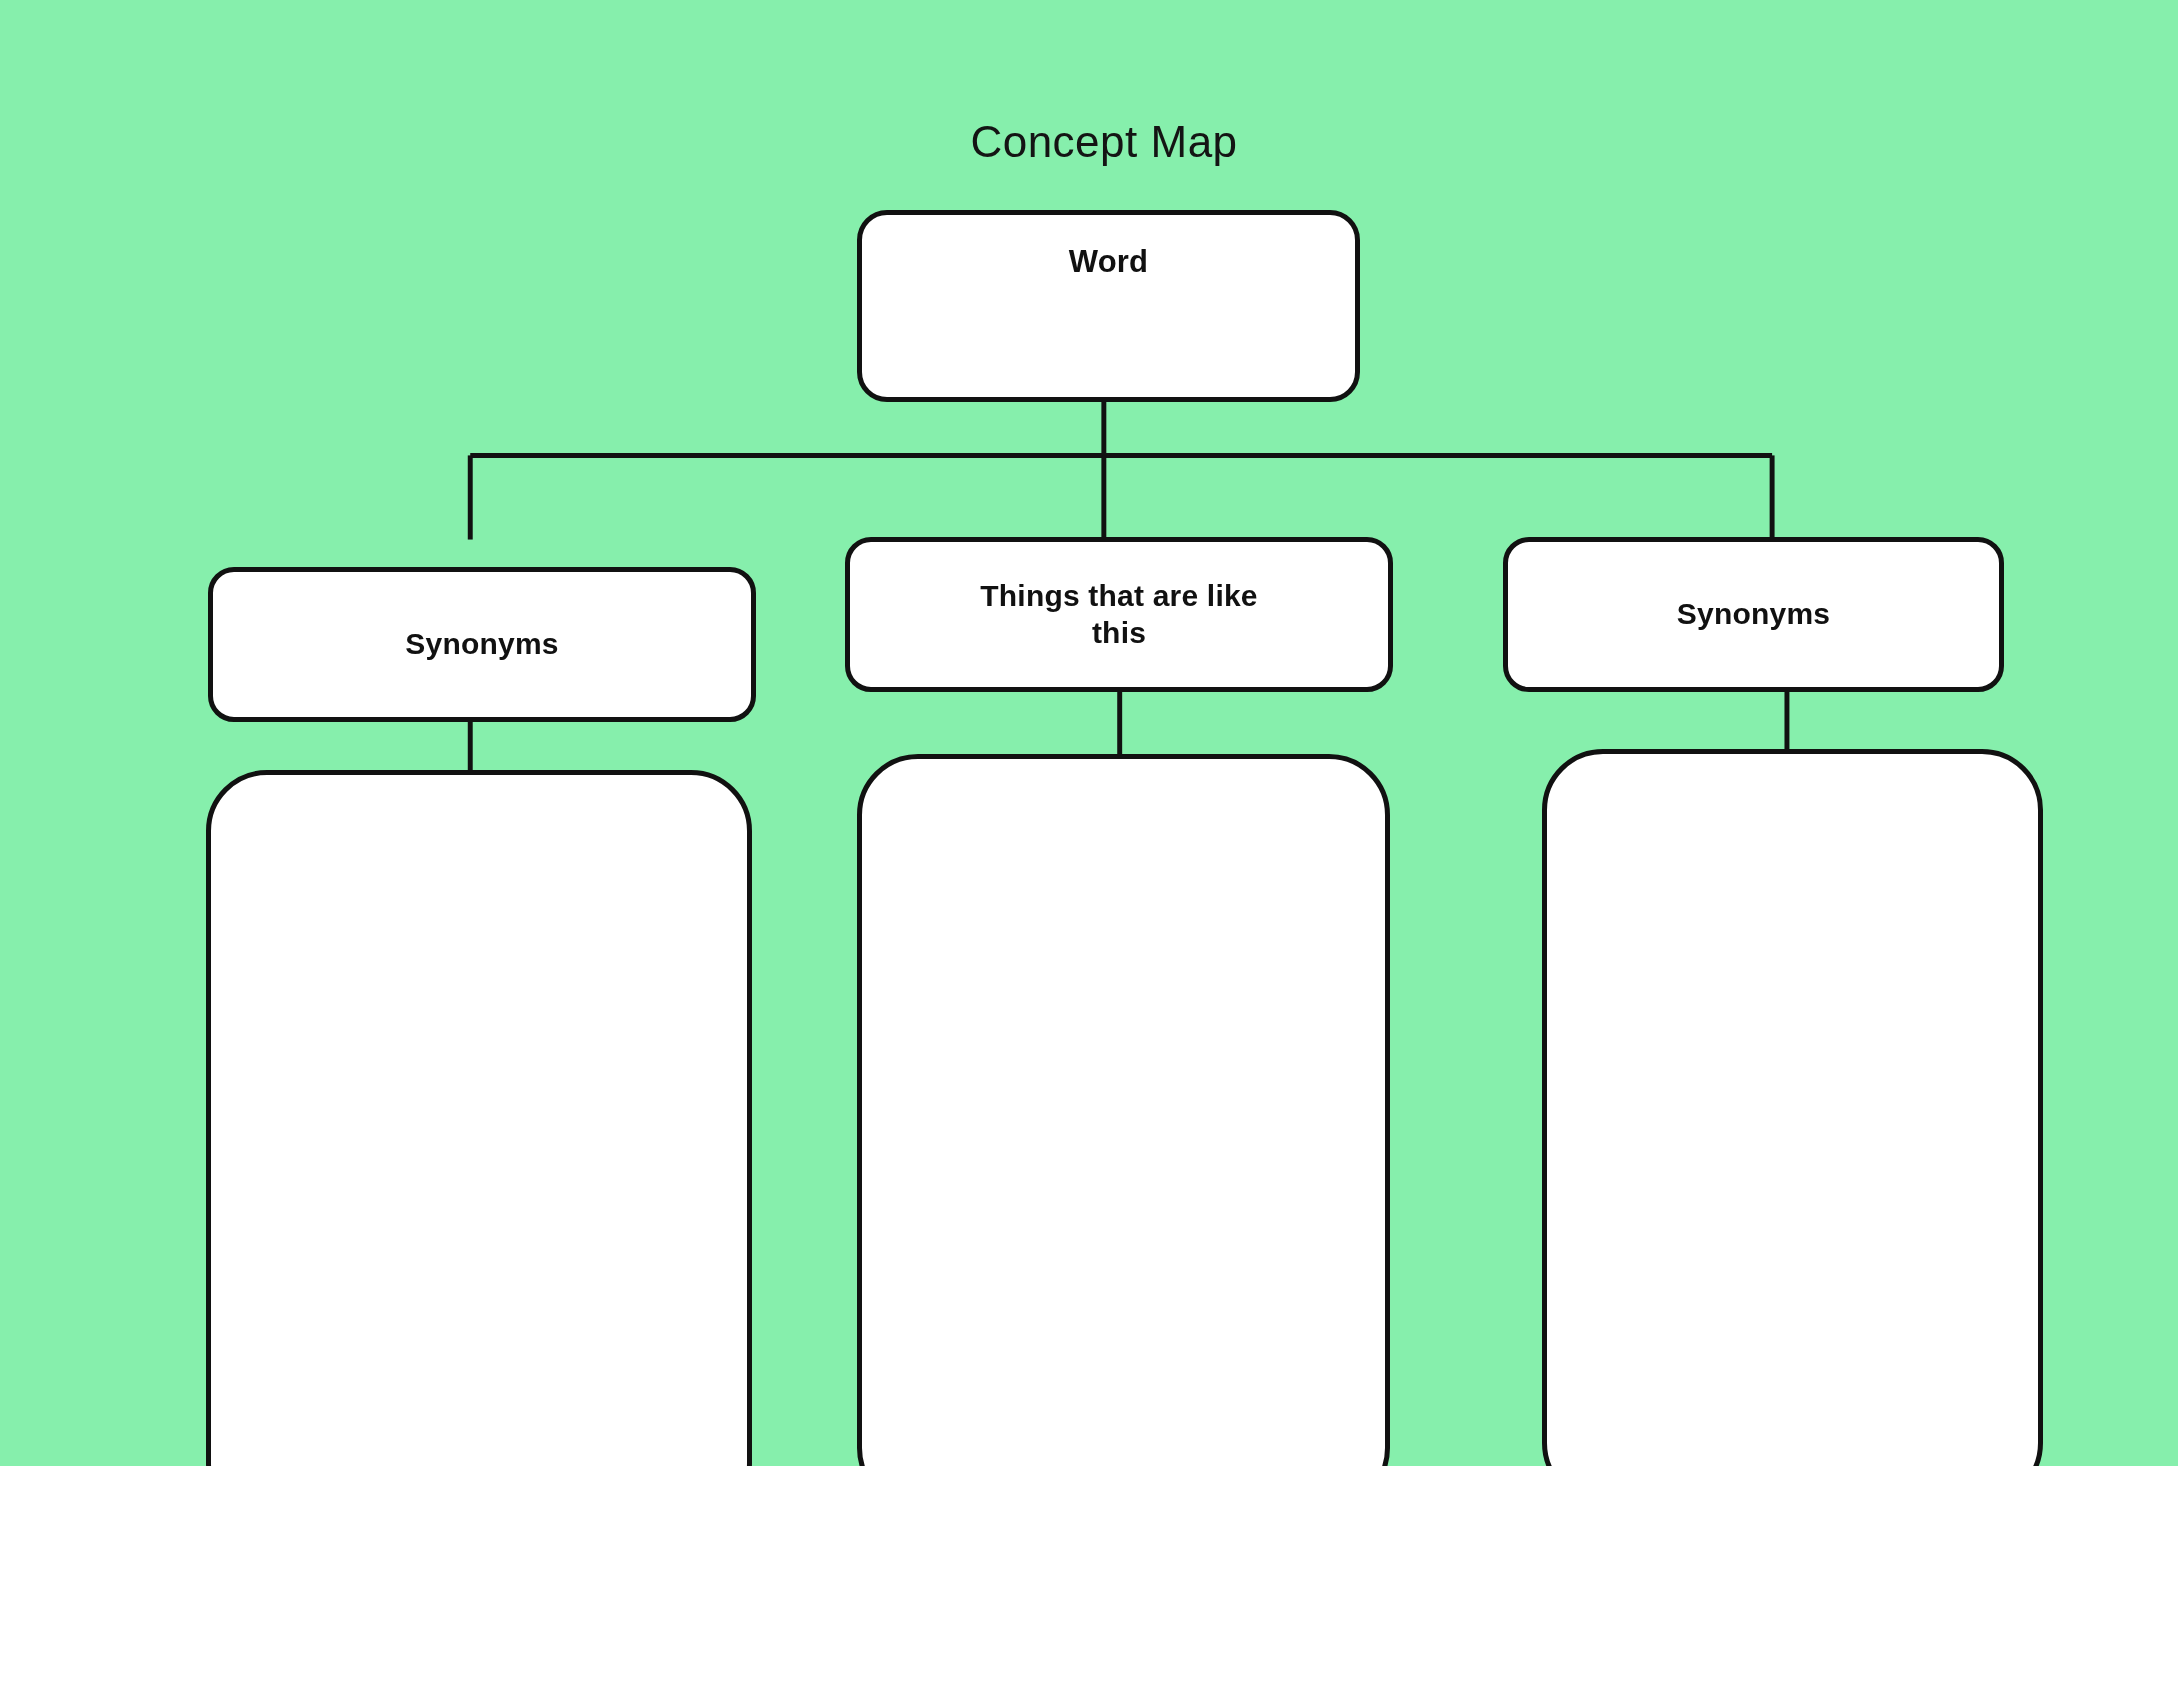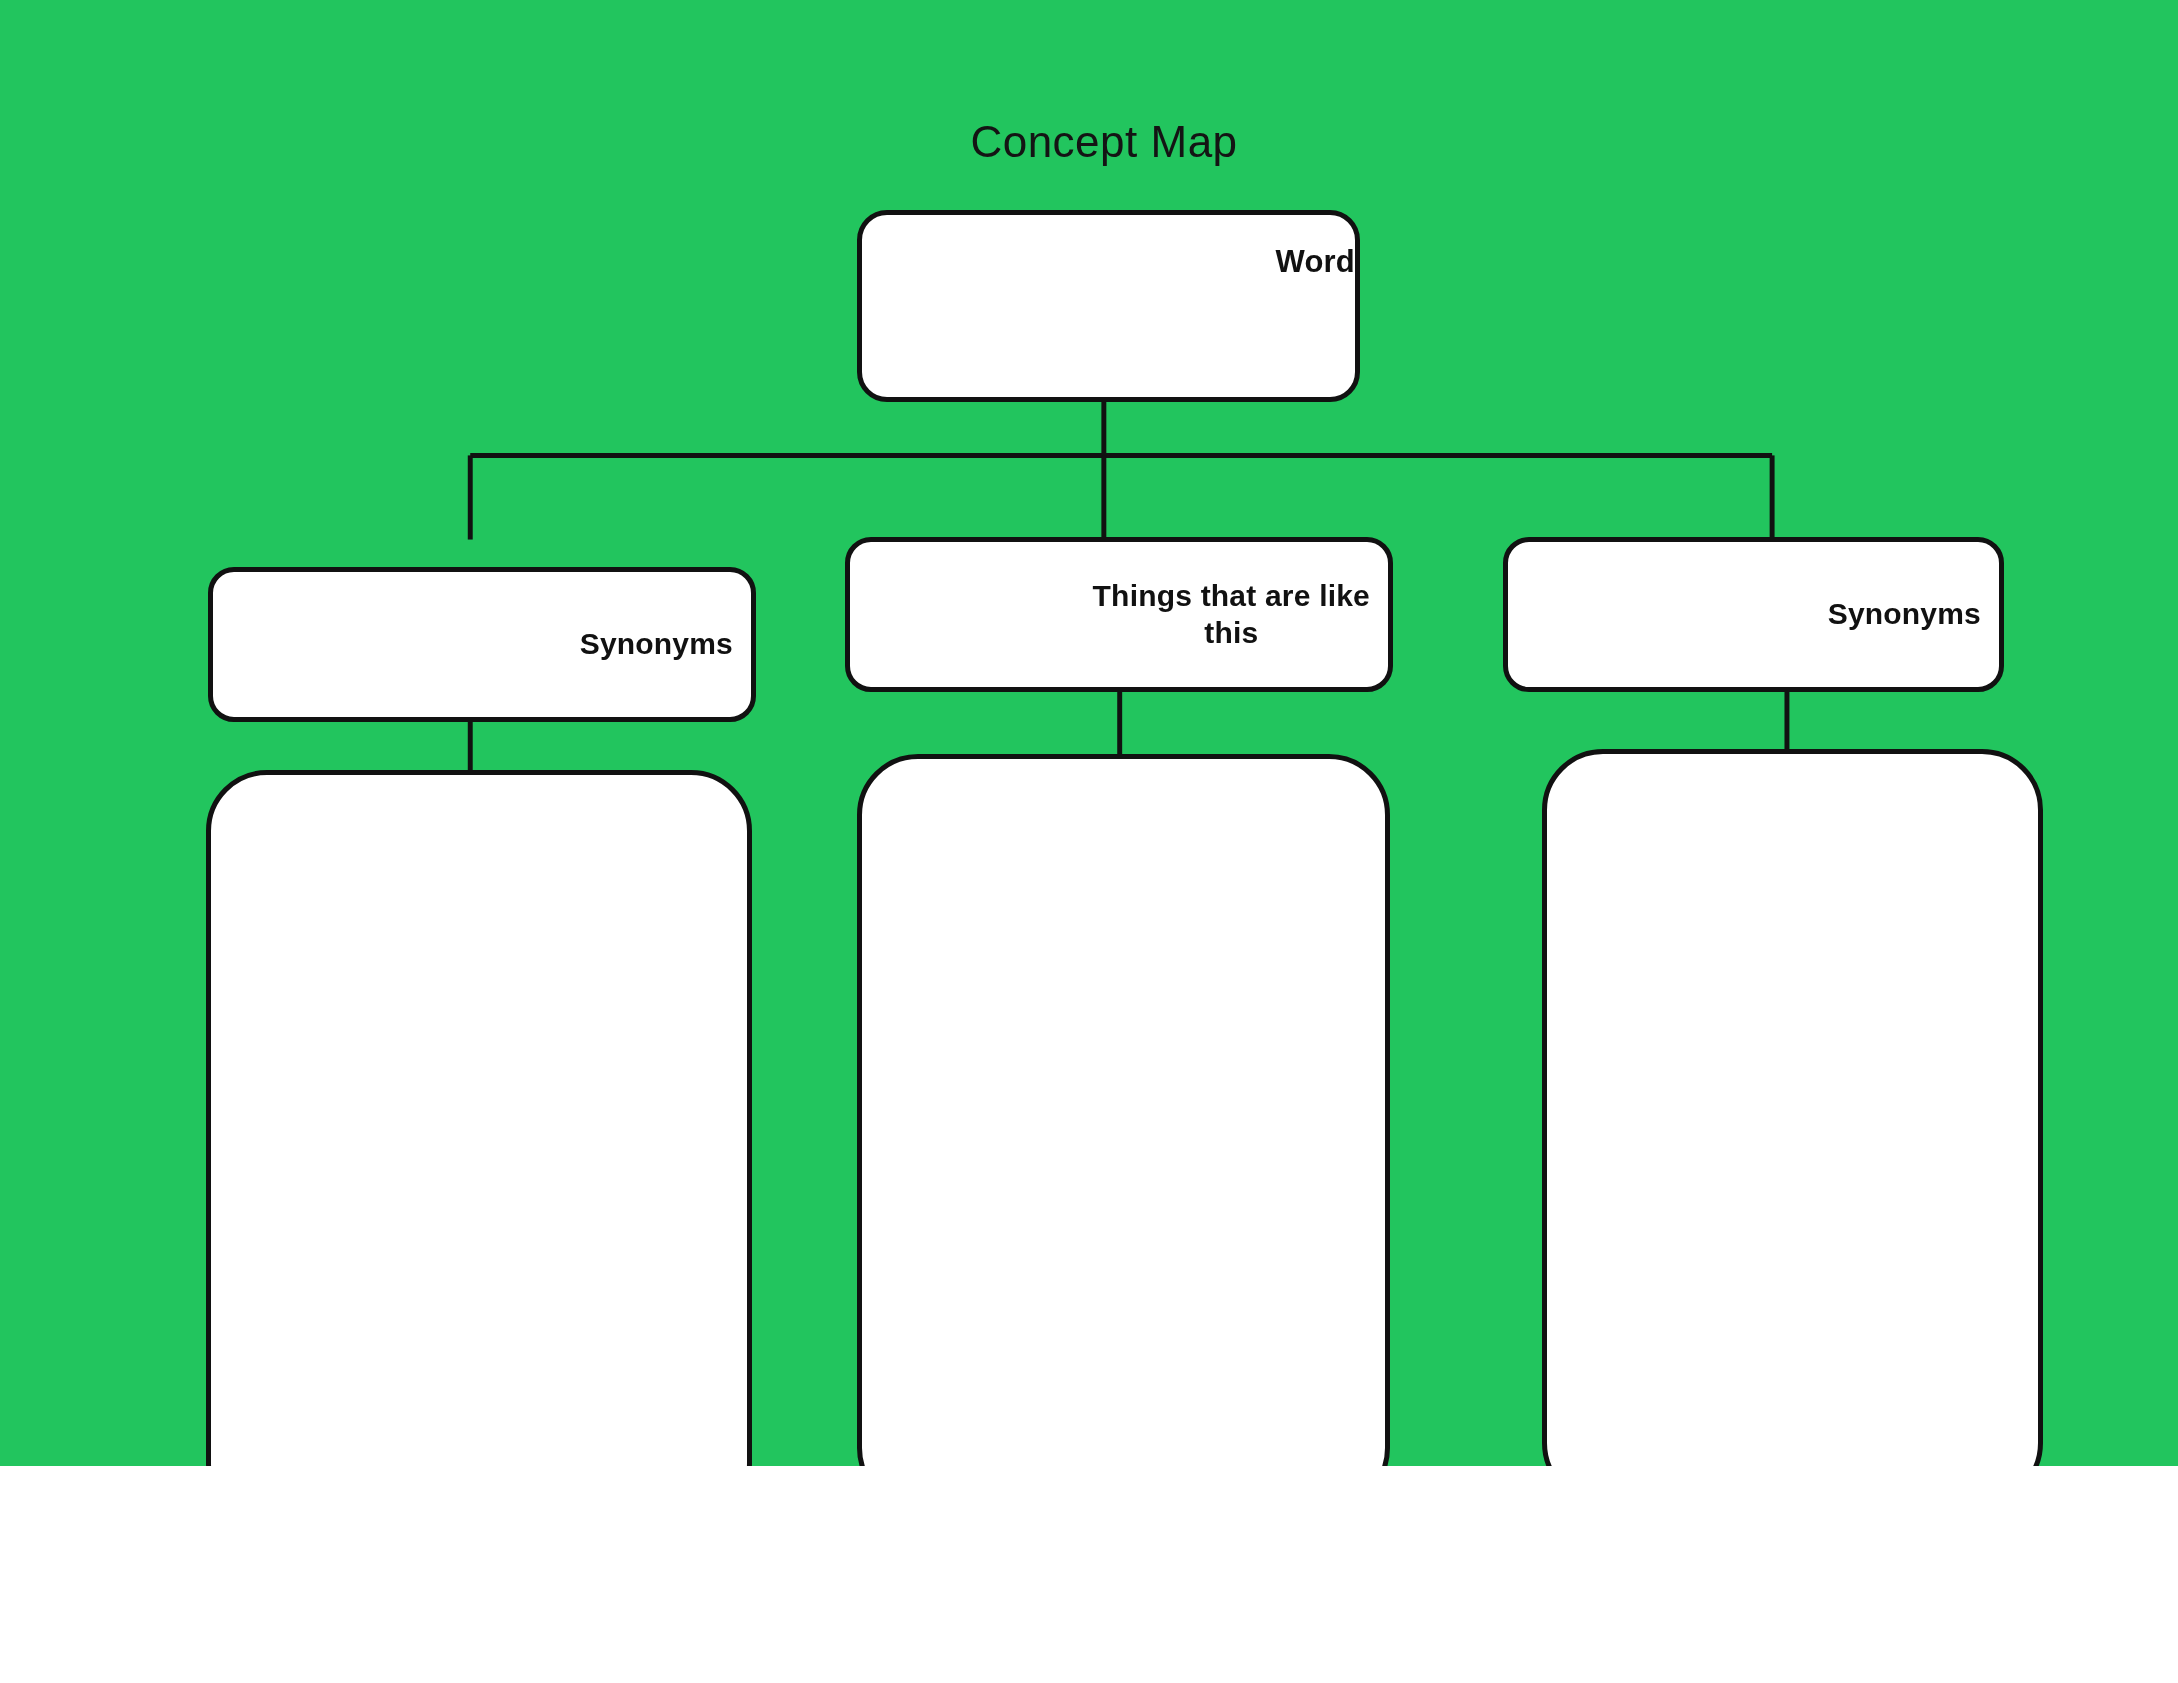--- a/index.html
+++ b/index.html
@@ -9,37 +9,37 @@
     background: #ffffff;
   }
   body {
     font-family: "Liberation Sans", sans-serif;
     color: #000000;
   }
   #page {
     position: relative;
     width: 2178px;
     height: 1466px;
-    background: #22c55e;
+    background: #86efac;
     overflow: hidden;
   }
   #diagram-svg {
     position: absolute;
     left: 0;
     top: 0;
     width: 2178px;
     height: 1683px;
   }
   .node-box {
     position: absolute;
     box-sizing: border-box;
     background: #ffffff;
     border: 5px solid #111111;
     display: flex;
-    justify-content: flex-end;
+    justify-content: center;
   }
   .node-label {
     font-family: "Liberation Sans", sans-serif;
     font-weight: bold;
     color: #111111;
     text-align: center;
     line-height: 1.22;
     letter-spacing: 0.2px;
     white-space: pre-line;
   }

